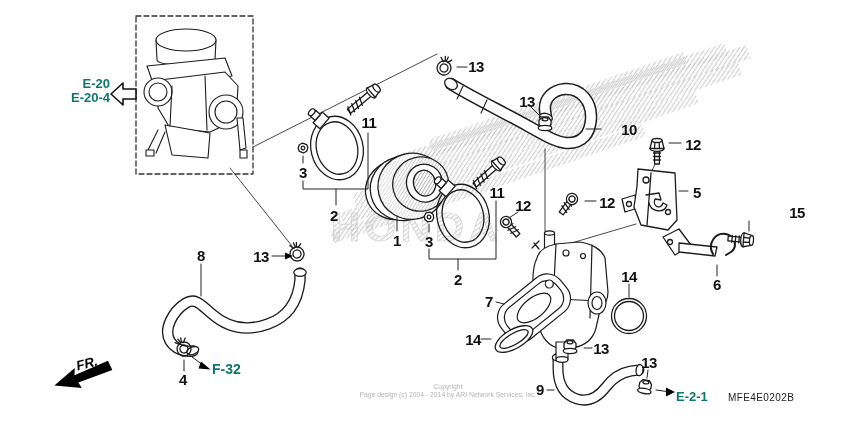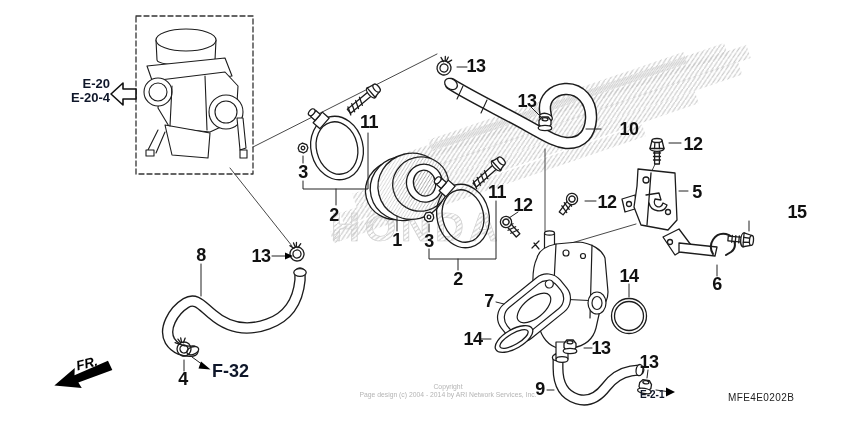--- a/index.html
+++ b/index.html
@@ -1,24 +1,24 @@
 <!DOCTYPE html>
 <html><head>
 <meta charset="utf-8">
 <style>
   html,body{margin:0;padding:0;background:#888;}
   .stage{position:relative;width:850px;height:424px;background:#ffffff;overflow:hidden;
          font-family:"Liberation Sans",sans-serif;}
   .stage svg{position:absolute;left:0;top:0;}
   .callout{position:absolute;transform:translate(-50%,-50%);font-weight:bold;
-           font-size:18px;color:#111;letter-spacing:-0.5px;white-space:nowrap;cursor:pointer;}
-  .ref{position:absolute;font-weight:bold;color:#0f172a;white-space:nowrap;}
+           font-size:15px;color:#111;letter-spacing:-0.5px;white-space:nowrap;cursor:pointer;}
+  .ref{position:absolute;font-weight:bold;color:#0f766e;white-space:nowrap;}
   .ref-e20{left:56px;top:77px;width:54px;text-align:right;font-size:13px;line-height:14px;}
-  .ref-f32{left:212px;top:361px;font-size:18px;}
-  .ref-e21{left:640px;top:389px;font-size:10px;}
+  .ref-f32{left:212px;top:361px;font-size:14px;}
+  .ref-e21{left:676px;top:389px;font-size:13px;}
   .part-code{position:absolute;left:728px;top:392px;font-size:10px;font-weight:400;
              letter-spacing:0.4px;color:#222;}
   .footer{position:absolute;left:317px;top:383px;width:262px;text-align:center;
           font-size:6.8px;line-height:7.6px;color:#b4b4b4;}
 </style>
 </head>
 <body>
 
 <div class="stage">
 

